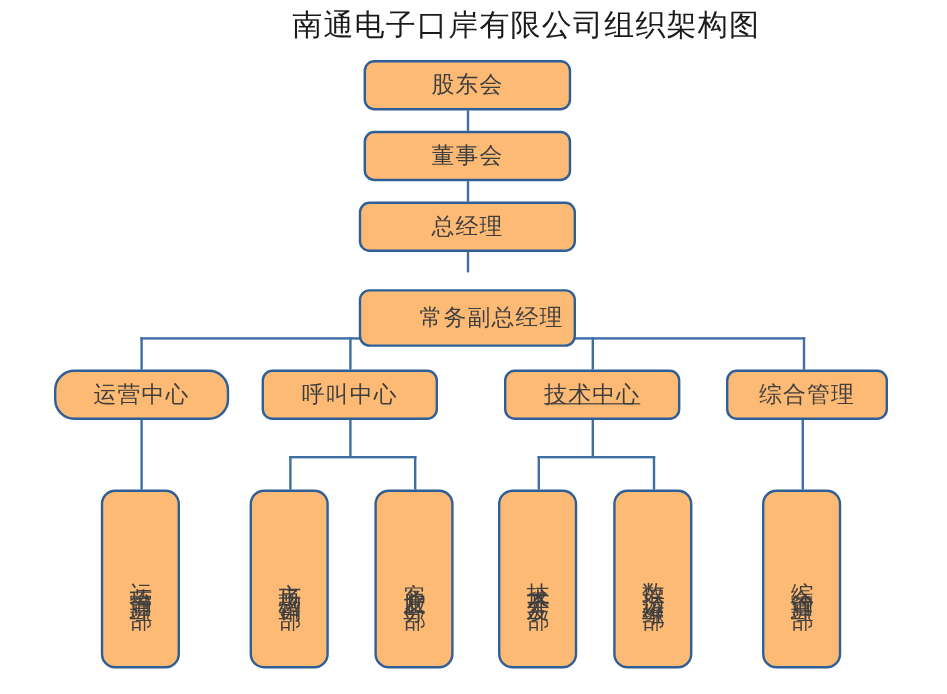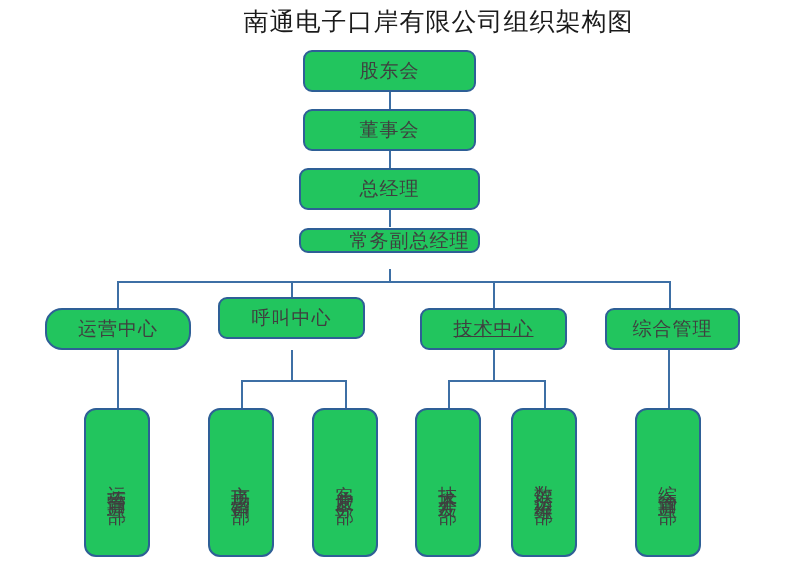--- a/index.html
+++ b/index.html
@@ -28,21 +28,21 @@
     line-height: 32px;
     color: #1a1a1a;
     letter-spacing: 1px;
     font-family: "Liberation Serif", "DejaVu Serif", serif;
     white-space: nowrap;
     margin-left: 44px;
   }
   .node {
     position: absolute;
     box-sizing: border-box;
-    background: #22c55e;
+    background: #fdba74;
     border: 2px solid #2e5f96;
     border-radius: 9px;
     color: #3f3f3f;
     font-family: "Liberation Serif", "DejaVu Serif", serif;
     display: flex;
     align-items: center;
     justify-content: center;
   }
   .node.horiz {
     font-size: 19px;
@@ -108,29 +108,29 @@
   </div>
 
   <div class="node horiz" style="left:299px; top:168px; width:181px; height:42px;">
     <span class="node-text">总经理</span>
   </div>
 
   <div class="node horiz" style="left:303px; top:109px; width:173px; height:42px;">
     <span class="node-text">董事会</span>
   </div>
 
-  <div class="node horiz" style="left:299px; top:228px; width:181px; height:25px;padding-left:40px;">
+  <div class="node horiz" style="left:299px; top:241px; width:181px; height:48px;padding-left:40px;">
     <span class="node-text">常务副总经理</span>
   </div>
 
   <div class="node horiz" style="left:45px; top:308px; width:146px; height:42px;border-radius:17px;">
     <span class="node-text">运营中心</span>
   </div>
 
-  <div class="node horiz" style="left:218px; top:297px; width:147px; height:42px;">
+  <div class="node horiz" style="left:218px; top:308px; width:147px; height:42px;">
     <span class="node-text">呼叫中心</span>
   </div>
 
   <div class="node horiz" style="left:420px; top:308px; width:147px; height:42px;text-decoration:underline;">
     <span class="node-text">技术中心</span>
   </div>
 
   <div class="node horiz" style="left:605px; top:308px; width:135px; height:42px;font-family:Liberation Mono, monospace;">
     <span class="node-text">综合管理</span>
   </div>

